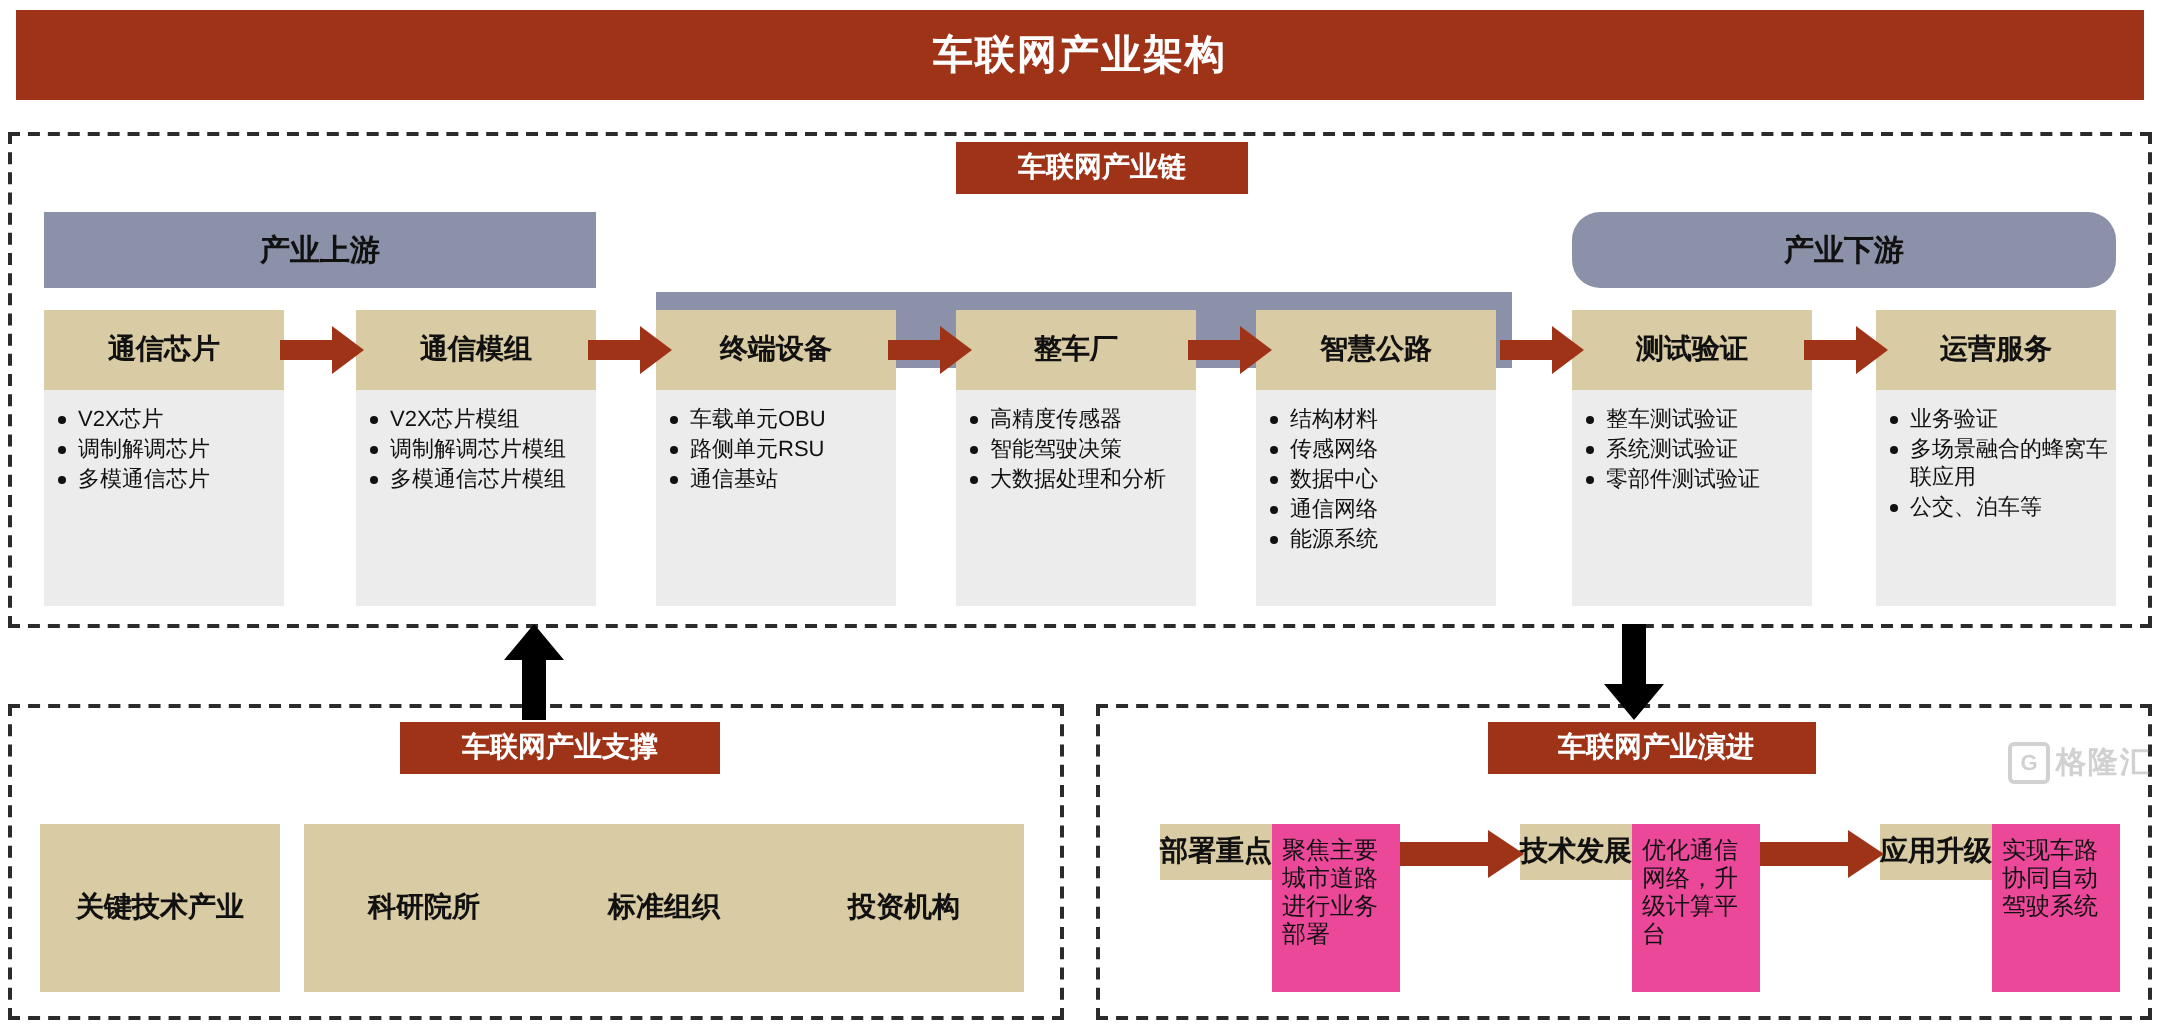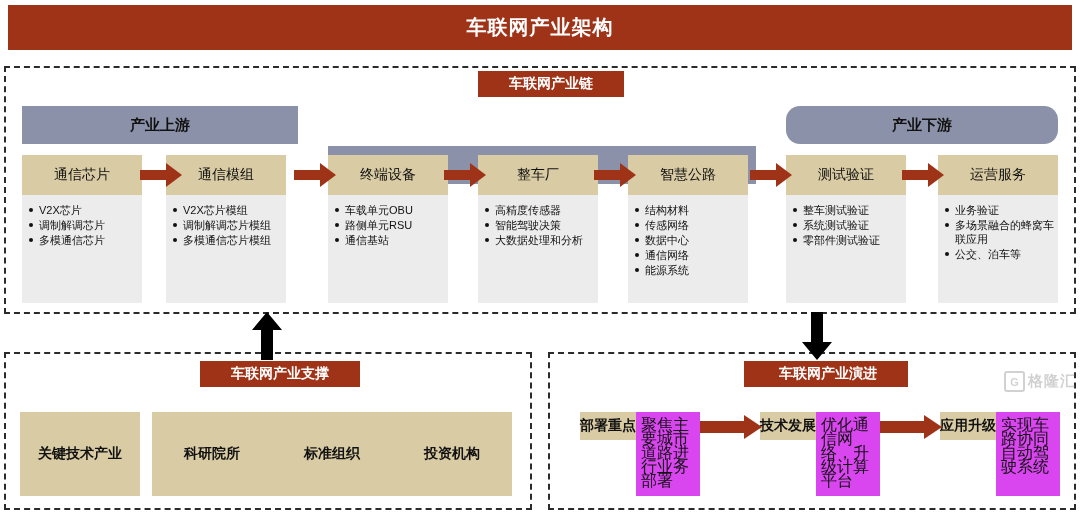--- a/index.html
+++ b/index.html
@@ -57,21 +57,21 @@
   #tier-down{left:786px;width:272px;border-radius:14px;}
 
   
   .chain-card{
     position:absolute;top:155px;width:120px;height:148px;
     display:flex;flex-direction:column;
   }
   .chain-card .card-head{
     height:40px;background:#D9CBA3;
     display:flex;align-items:center;justify-content:center;
-    font-size:14px;font-weight:normal;color:#111;
+    font-size:14px;font-weight:bold;color:#111;
   }
   .chain-card .card-body{
     flex:1;background:#ECECEC;
     padding:8px 0 4px 6px;
     box-sizing:border-box;
   }
   .blist{list-style:none;margin:0;padding:0;}
   .blist li{
     position:relative;
     font-size:11px;line-height:14px;
@@ -105,23 +105,23 @@
   .evo-card{
     position:absolute;top:412px;width:120px;height:84px;
     display:flex;flex-direction:row;
   }
   .evo-card .card-head{
     height:28px;background:#D9CBA3;
     display:flex;align-items:center;justify-content:center;
     font-size:14px;font-weight:bold;color:#111;
   }
   .evo-card .card-body{
-    flex:1;background:#d946ef;
+    flex:1;background:#ec4899;
     padding:6px 5px;box-sizing:border-box;
-    font-size:16px;line-height:14px;color:#111;font-family:Liberation Serif, serif;
+    font-size:12px;line-height:14px;color:#111;font-family:Liberation Serif, serif;
   }
 
   
   .watermark{
     position:absolute;right:4px;bottom:6px;
     display:flex;align-items:center;gap:3px;
     opacity:.45;z-index:9;
   }
   .watermark .wm-mark{
     width:17px;height:17px;
@@ -151,21 +151,21 @@
     <div class="card-head">通信芯片</div>
     <div class="card-body">
       <ul class="blist">
         <li>V2X芯片</li>
         <li>调制解调芯片</li>
         <li>多模通信芯片</li>
       </ul>
     </div>
   </div>
 
-  <div class="chain-card" style="left:166px">
+  <div class="chain-card" style="left:178px">
     <div class="card-head">通信模组</div>
     <div class="card-body">
       <ul class="blist">
         <li>V2X芯片模组</li>
         <li>调制解调芯片模组</li>
         <li>多模通信芯片模组</li>
       </ul>
     </div>
   </div>
 

